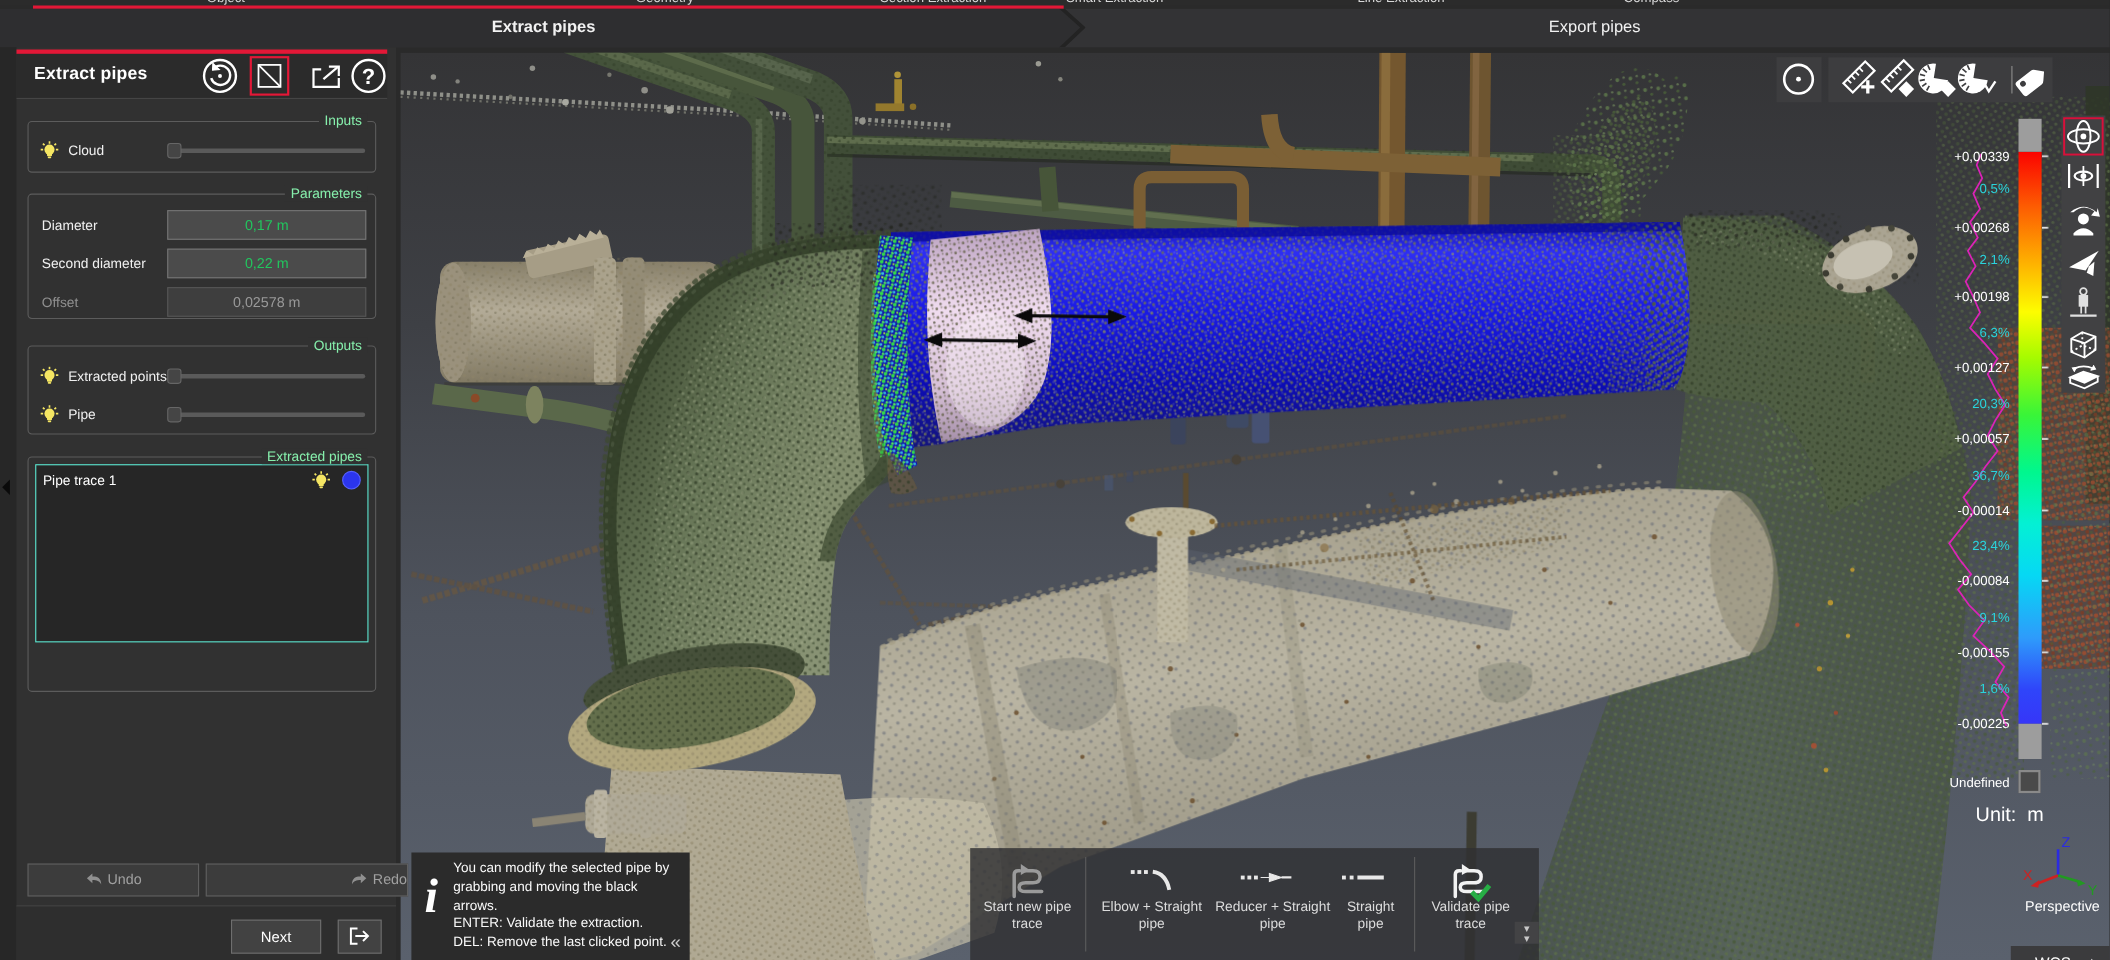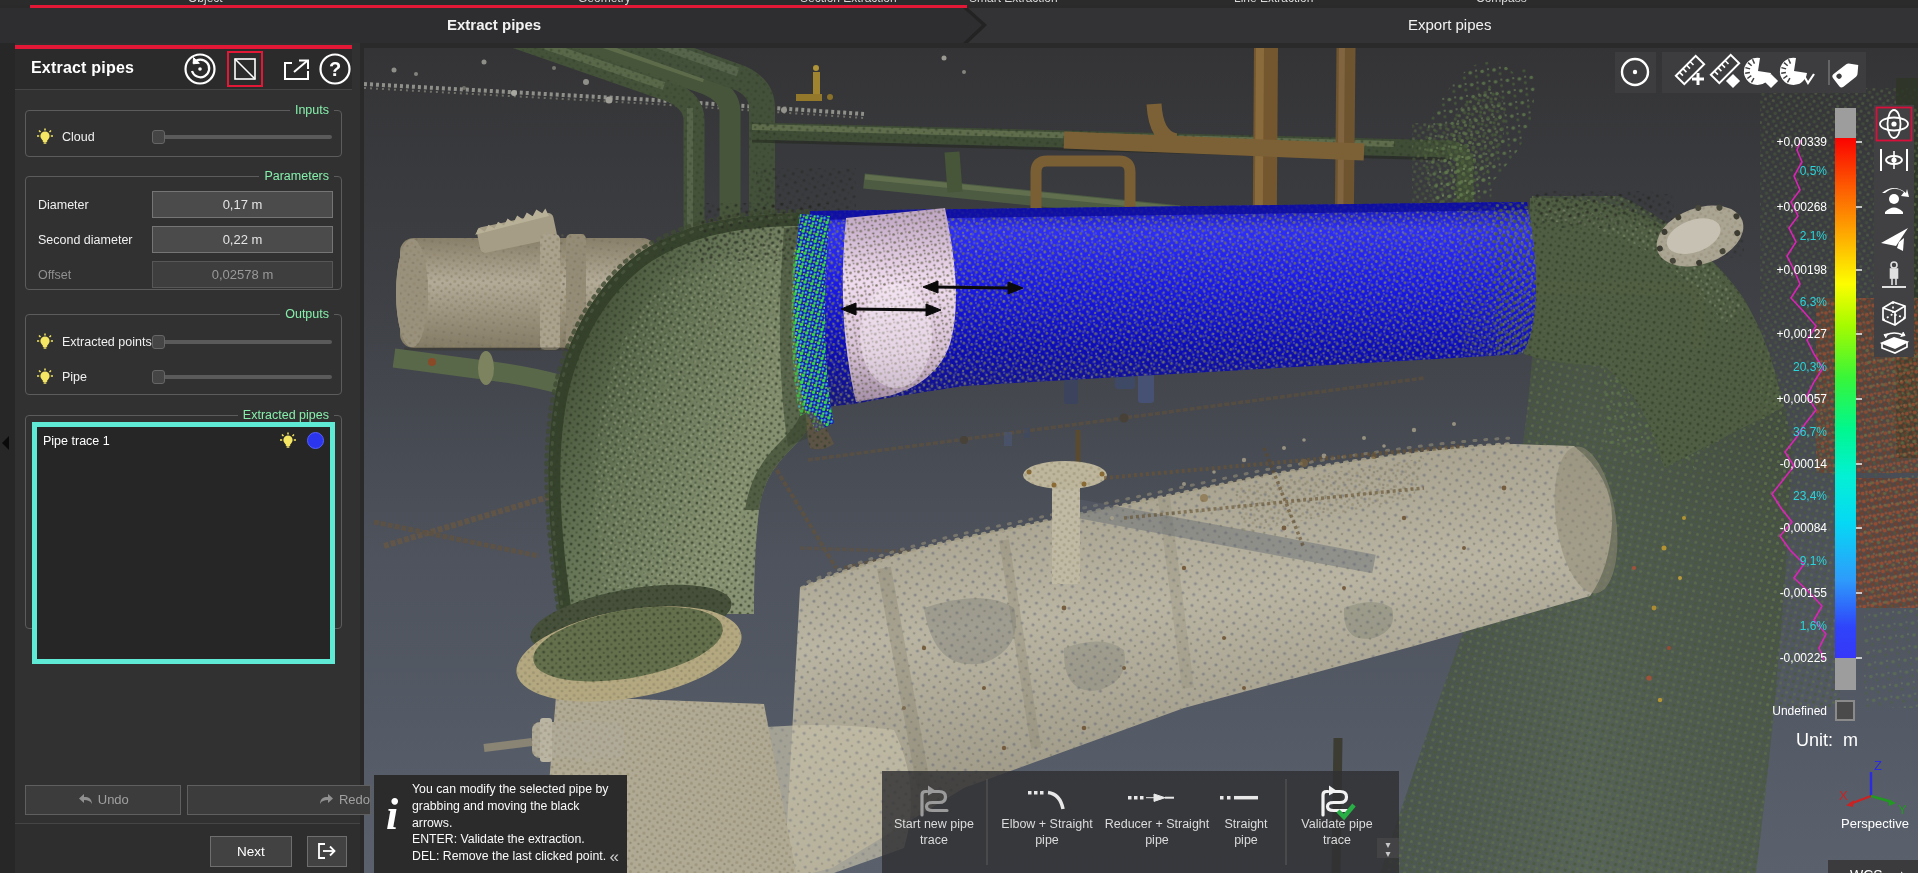--- a/index.html
+++ b/index.html
@@ -25,23 +25,23 @@
   #panelred { left:15px; top:45px; width:337px; height:4px; background:#e31837; }
   #phead { left:15px; top:49px; width:337px; height:41px; background:#2b2b2b; border-bottom:1px solid #454545;}
   #phead .title { position:absolute; left:16px; top:10px; font-size:16px; font-weight:bold; color:#fff; letter-spacing:.2px;}
   .grp { position:absolute; left:25px; width:317px; border:1px solid #5c5c5c; border-radius:4px; }
   .grplab { position:absolute; right:1584px; font-size:12.5px; color:#86efac; background:#313131; padding:0 5px; }
   .ptext { position:absolute; font-size:12.5px; color:#f0f0f0; }
   .pgray { color:#909090; }
   .slider-track { position:absolute; height:4px; background:#5a5a5a; border-radius:2px;}
   .slider-handle { position:absolute; width:13px; height:14px; background:#454545; border:1px solid #666; border-radius:3px;}
   .inputbox { position:absolute; left:152px; width:181px; height:27px; background:#4b4b4b; border:1px solid #757575;
-      color:#e5e5e5; font-size:13px; text-align:center; line-height:25px; }
+      color:#22c55e; font-size:13px; text-align:center; line-height:25px; }
   .inputbox.dis { background:#3e3e3e; border-color:#575757; color:#999; }
-  #listbox { position:absolute; left:6px; top:6px; right:6px; height:242px; background:#262626; border:5px solid #5eead4; }
+  #listbox { position:absolute; left:6px; top:6px; right:6px; height:162px; background:#262626; border:1px solid #5eead4; }
   .btn { position:absolute; background:#3c3c3c; border:1px solid #5f5f5f; color:#a0a0a0; font-size:13px;
      text-align:center; }
   #bottombar { left:15px; top:823px; width:345px; height:50px; background:#2e2e2e; border-top:1px solid #454545;}
   
   #vp { left:364px; top:48px; width:1554px; height:825px; }
   #inforbox { left:374px; top:775px; width:253px; height:98px; background:#2b2b2b; color:#fff; }
   #inforbox .itxt { position:absolute; left:38px; top:6px; font-size:12.3px; line-height:16.8px; color:#fafafa; width:212px;}
   #btoolbar { left:882px; top:771px; width:517px; height:102px; background:rgba(48,48,50,0.82); }
   .btlab { position:absolute; font-size:12.5px; color:#dcdcdc; text-align:center; line-height:16px; width:110px;}
   #wcs { left:1828px; top:860px; width:90px; height:33px; background:#3b3b3d; color:#fff; }

